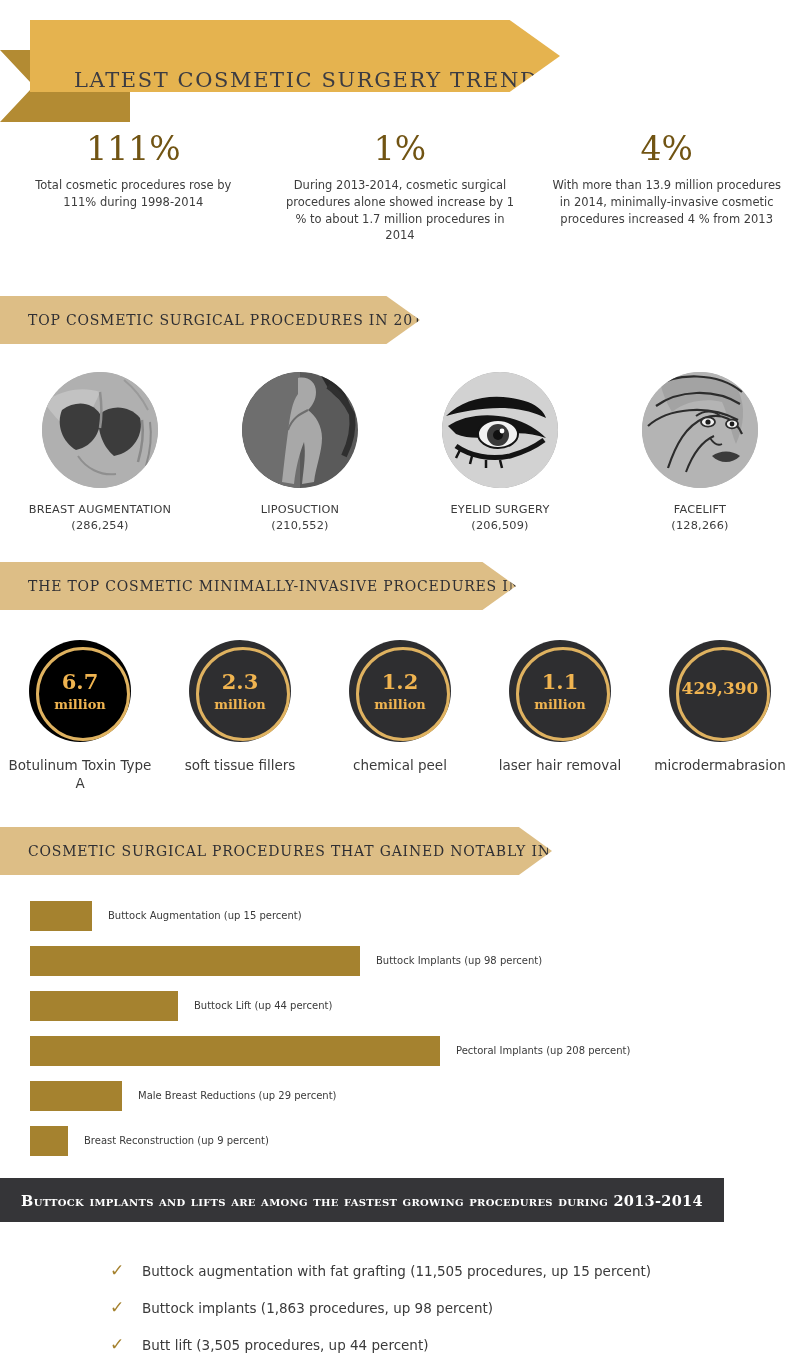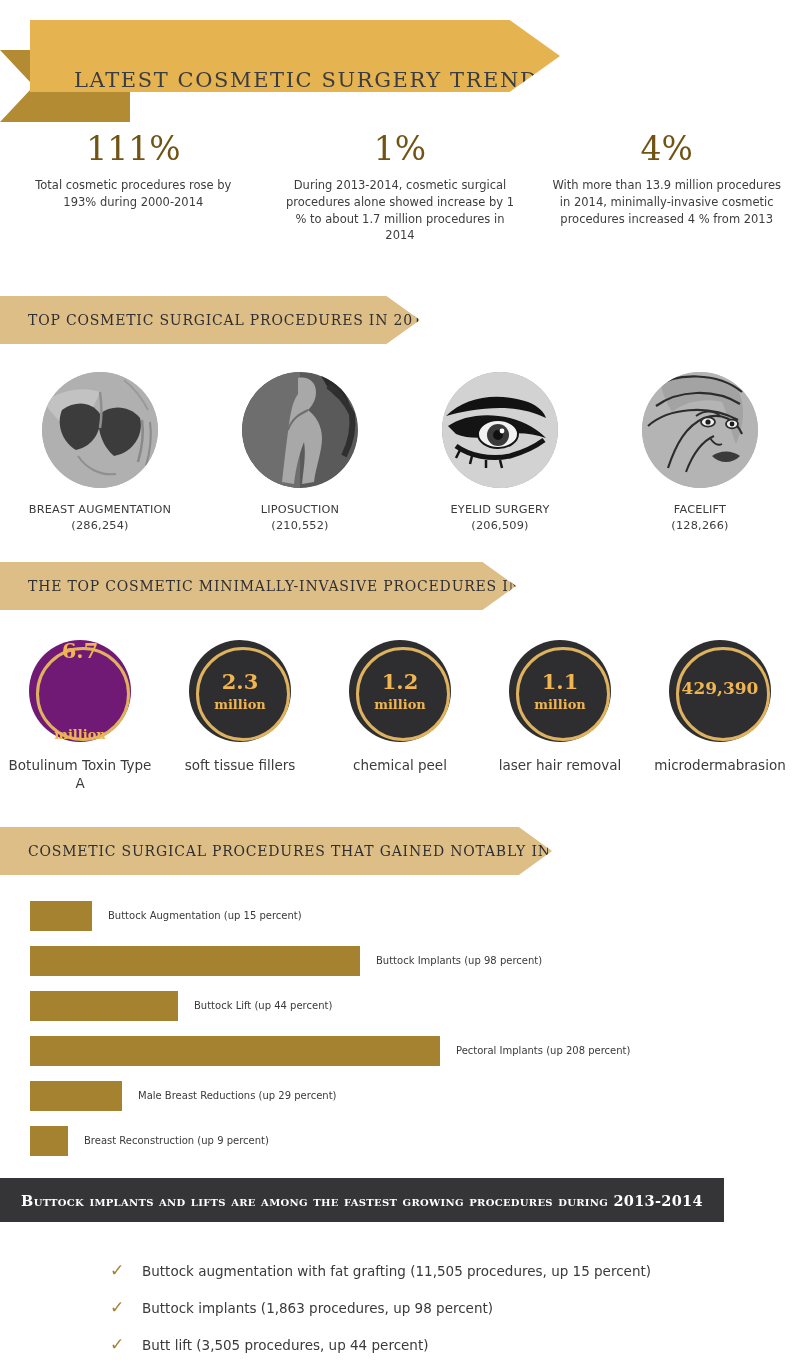--- a/index.html
+++ b/index.html
@@ -149,21 +149,21 @@
   <div class="title-ribbon">
     <div class="ribbon-tail" style="background: rgb(179, 139, 51);"></div>
     <div class="ribbon-main" style="background: rgb(229, 179, 79);">
       <div class="ribbon-title">LATEST COSMETIC SURGERY TRENDS</div>
     </div>
   </div>
 
   <div class="stats-row">
     <div class="stat">
       <div class="stat-num">111%</div>
-      <div class="stat-desc">Total cosmetic procedures rose by 193%  during 2000-2014</div>
+      <div class="stat-desc">Total cosmetic procedures rose by 111%  during 1998-2014</div>
     </div>
     <div class="stat">
       <div class="stat-num">1%</div>
       <div class="stat-desc">During 2013-2014, cosmetic surgical procedures alone showed increase by 1 % to about 1.7 million procedures in 2014</div>
     </div>
     <div class="stat">
       <div class="stat-num">4%</div>
       <div class="stat-desc">With more than 13.9 million procedures in 2014, minimally-invasive cosmetic procedures increased 4 % from 2013</div>
     </div>
   </div>
@@ -259,21 +259,21 @@
 
   </div>
 
   <div class="sec-banner banner-b" style="background: rgb(221, 190, 134);">
     <div class="sec-label">THE TOP COSMETIC MINIMALLY-INVASIVE PROCEDURES IN 2014</div>
   </div>
 
   <div class="coins-row">
 
     <div class="coin-item">
-      <div class="coin" style="background: #701a75; justify-content: space-between;">
+      <div class="coin" style="background: #000000;">
         <div class="coin-val" style="color: rgb(240, 180, 80);">6.7</div>
         <div class="coin-unit" style="color: rgb(240, 180, 80);">million</div>
       </div>
       <div class="coin-label">Botulinum Toxin Type A</div>
     </div>
 
     <div class="coin-item">
       <div class="coin" style="background: rgb(46, 46, 48);">
         <div class="coin-val" style="color: rgb(240, 180, 80);">2.3</div>
         <div class="coin-unit" style="color: rgb(240, 180, 80);">million</div>

